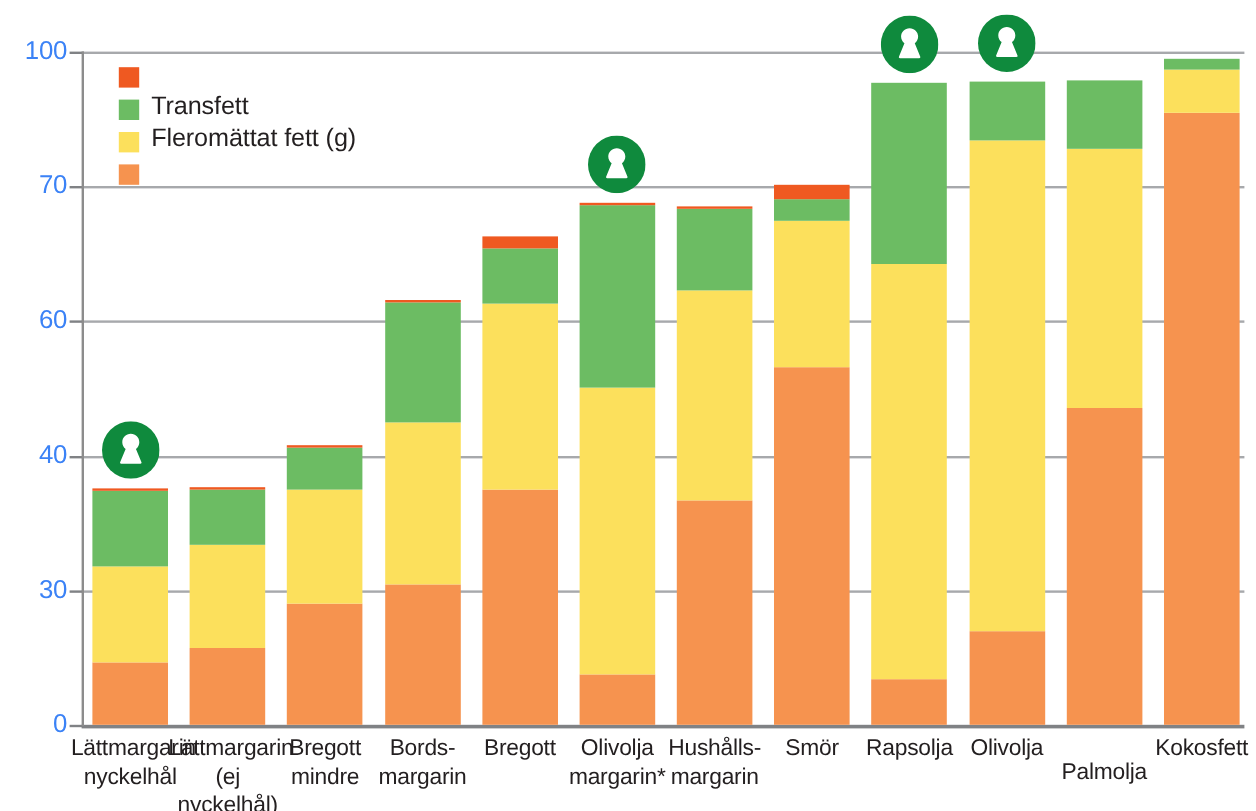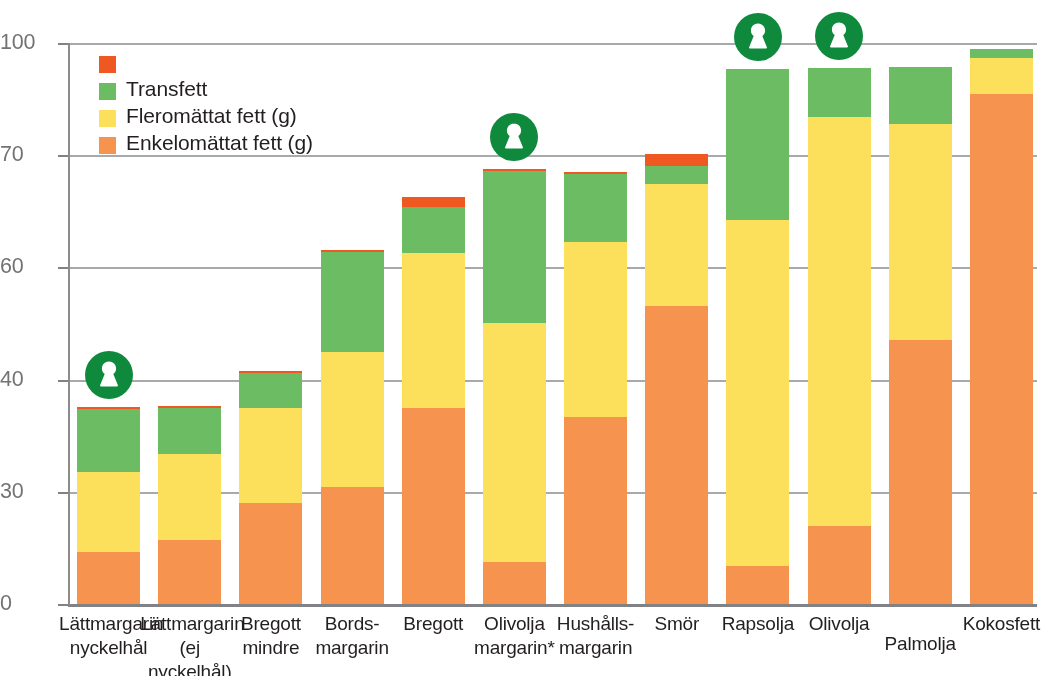--- a/index.html
+++ b/index.html
@@ -50,25 +50,25 @@
     background:#a7a9ac;
   }
   .y-gridline.baseline{
     background:#808285;
     height:3px;
   }
   .y-tick-label{
     position:absolute;
     left:0;
     width:56px;
-    text-align:left;
+    text-align:right;
     transform:translateY(-52%);
     font-size:21.5px;
     letter-spacing:-0.2px;
-    color:#737373;
+    color:#3b82f6;
   }
   .y-tick-mark{
     position:absolute;
     left:58px;
     top:0;
     width:12px;
     height:2px;
     background:#808285;
   }
 
@@ -353,20 +353,19 @@
       <div class="legend-item">
         <span class="legend-swatch" style="background: rgb(239, 89, 33);"></span>
         <span class="legend-text">Transfett</span>
       </div>
       <div class="legend-item">
         <span class="legend-swatch" style="background: rgb(108, 188, 99);"></span>
         <span class="legend-text">Fleromättat fett (g)</span>
       </div>
       <div class="legend-item">
         <span class="legend-swatch" style="background: rgb(252, 224, 92);"></span>
-        <span class="legend-text">Enkelomättat fett (g)</span>
       </div>
       <div class="legend-item">
         <span class="legend-swatch" style="background: rgb(246, 147, 79);"></span>
       </div>
     </div>
 
 </div>
 
 </body></html>

